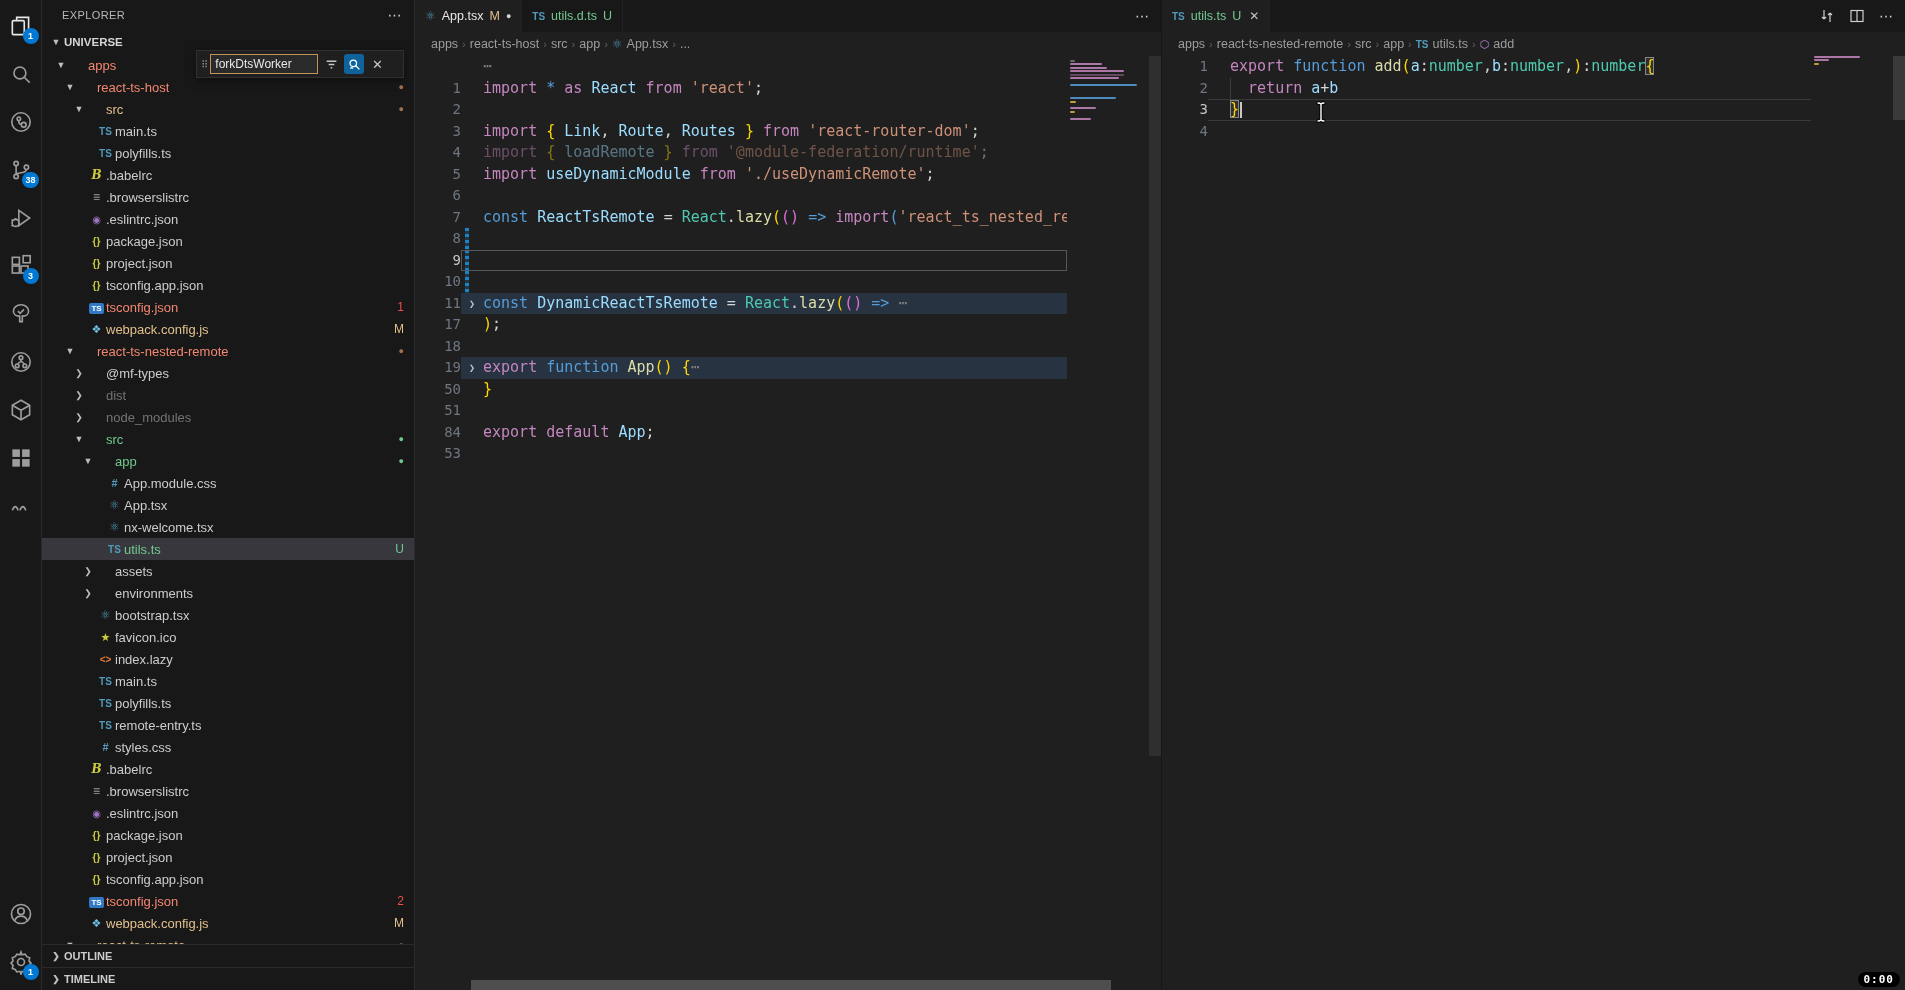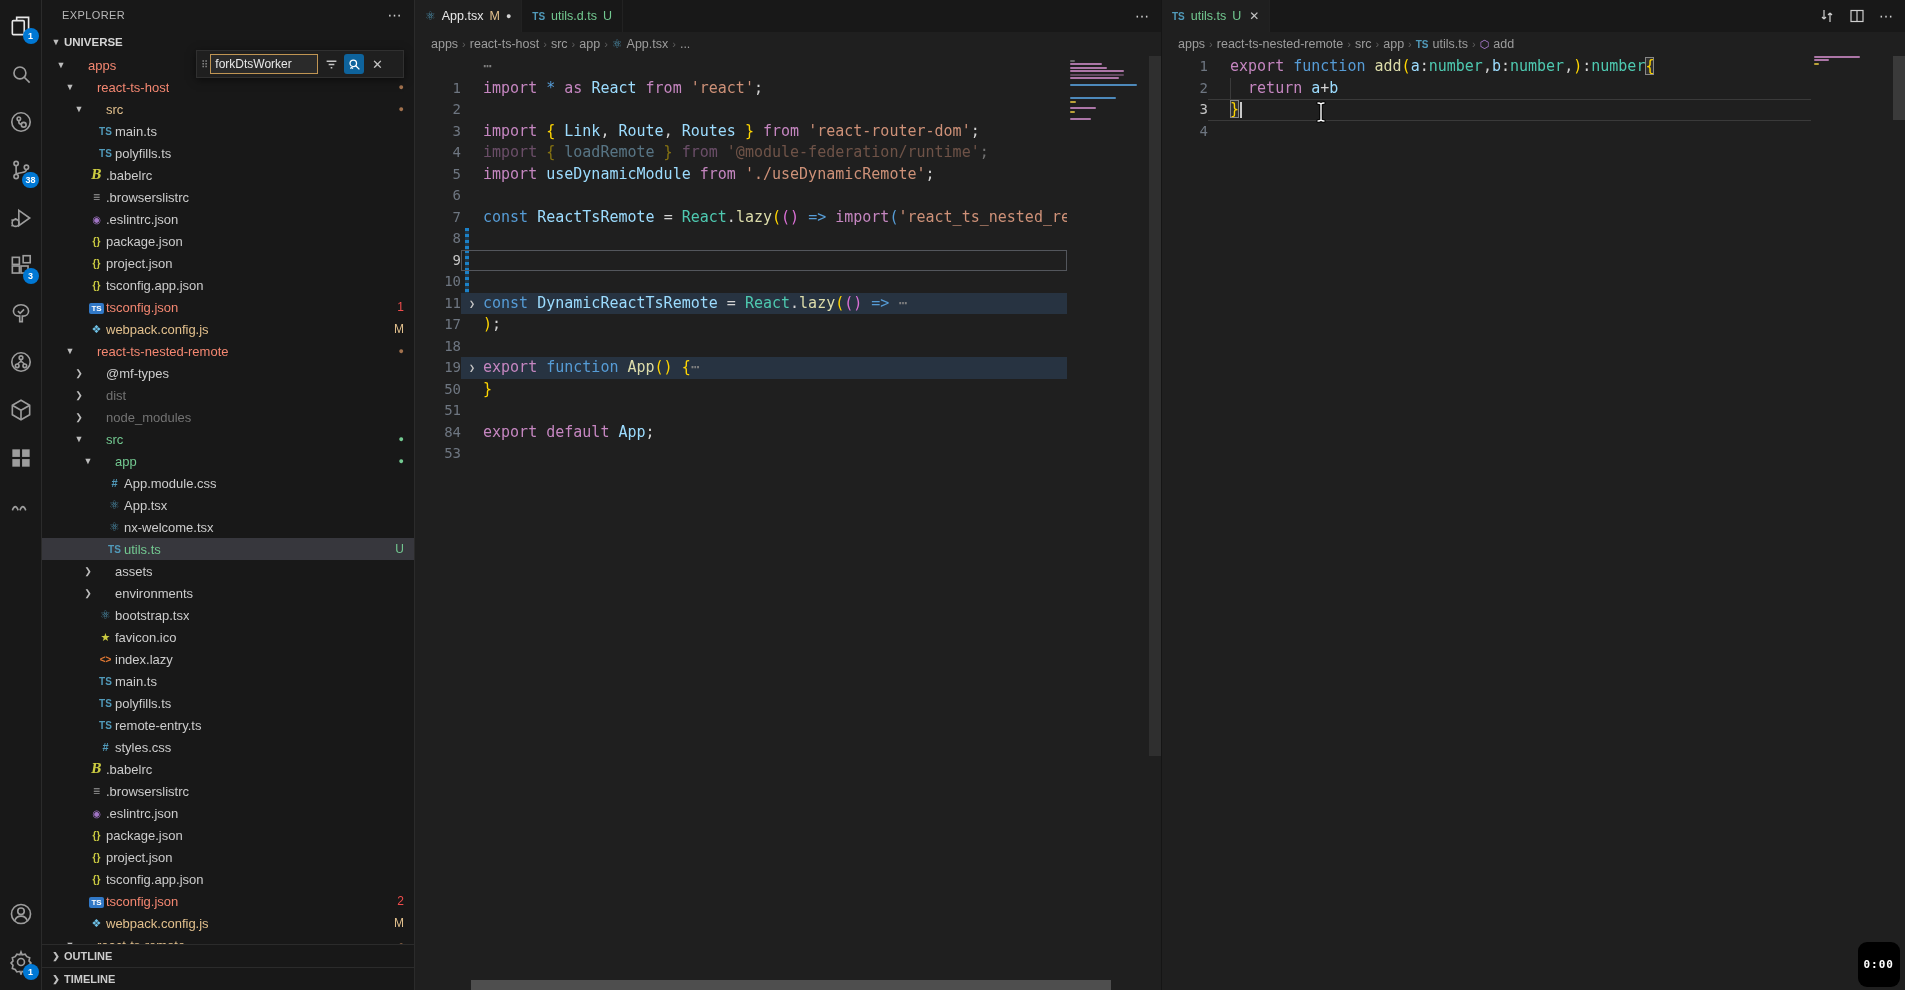--- a/index.html
+++ b/index.html
@@ -79,21 +79,21 @@
   .tk-p{color:#C586C0}.tk-b{color:#569CD6}.tk-v{color:#9CDCFE}.tk-t{color:#4EC9B0}.tk-f{color:#DCDCAA}
   .tk-s{color:#CE9178}.tk-w{color:#D4D4D4}.tk-y{color:#ffd602}.tk-pk{color:#DA70D6}.tk-d{color:#808080}
   .tk-ym{color:#ffd602;outline:1px solid #888;outline-offset:-1px;background:rgba(100,100,100,.25)}
   
   .minimap{position:absolute;right:13px;top:0;width:78px;bottom:0;pointer-events:auto;cursor:pointer}
   .mmbar{height:2px;margin-bottom:1.4px;border-radius:1px}
   .sb-v{position:absolute;right:0;top:0;width:12px;background:rgba(121,121,121,.18);cursor:pointer}
   .sb-h{position:absolute;bottom:0;left:56px;height:10px;background:#4e4e4e;cursor:pointer}
   .mouse{position:absolute;pointer-events:none;z-index:9}
   
-  .timer{position:absolute;right:5px;bottom:3px;background:#000;color:#fff;border-radius:9px;padding:16px 6px;
+  .timer{position:absolute;right:5px;bottom:3px;background:#000;color:#fff;border-radius:9px;padding:1px 6px;
          font-family:"DejaVu Sans Mono",monospace;font-size:11px;font-weight:bold;letter-spacing:1px;z-index:10}
   .ts-letter{color:#519aba;font-weight:bold;font-size:10px;font-style:normal}
   .tsconfig-sq{background:#3178c6;color:#fff;font-weight:bold;font-size:8px;border-radius:2px;padding:1px 2px}
 </style>
 </head>
 <body>
 
 <div class="app">
 
   <div class="activitybar">

